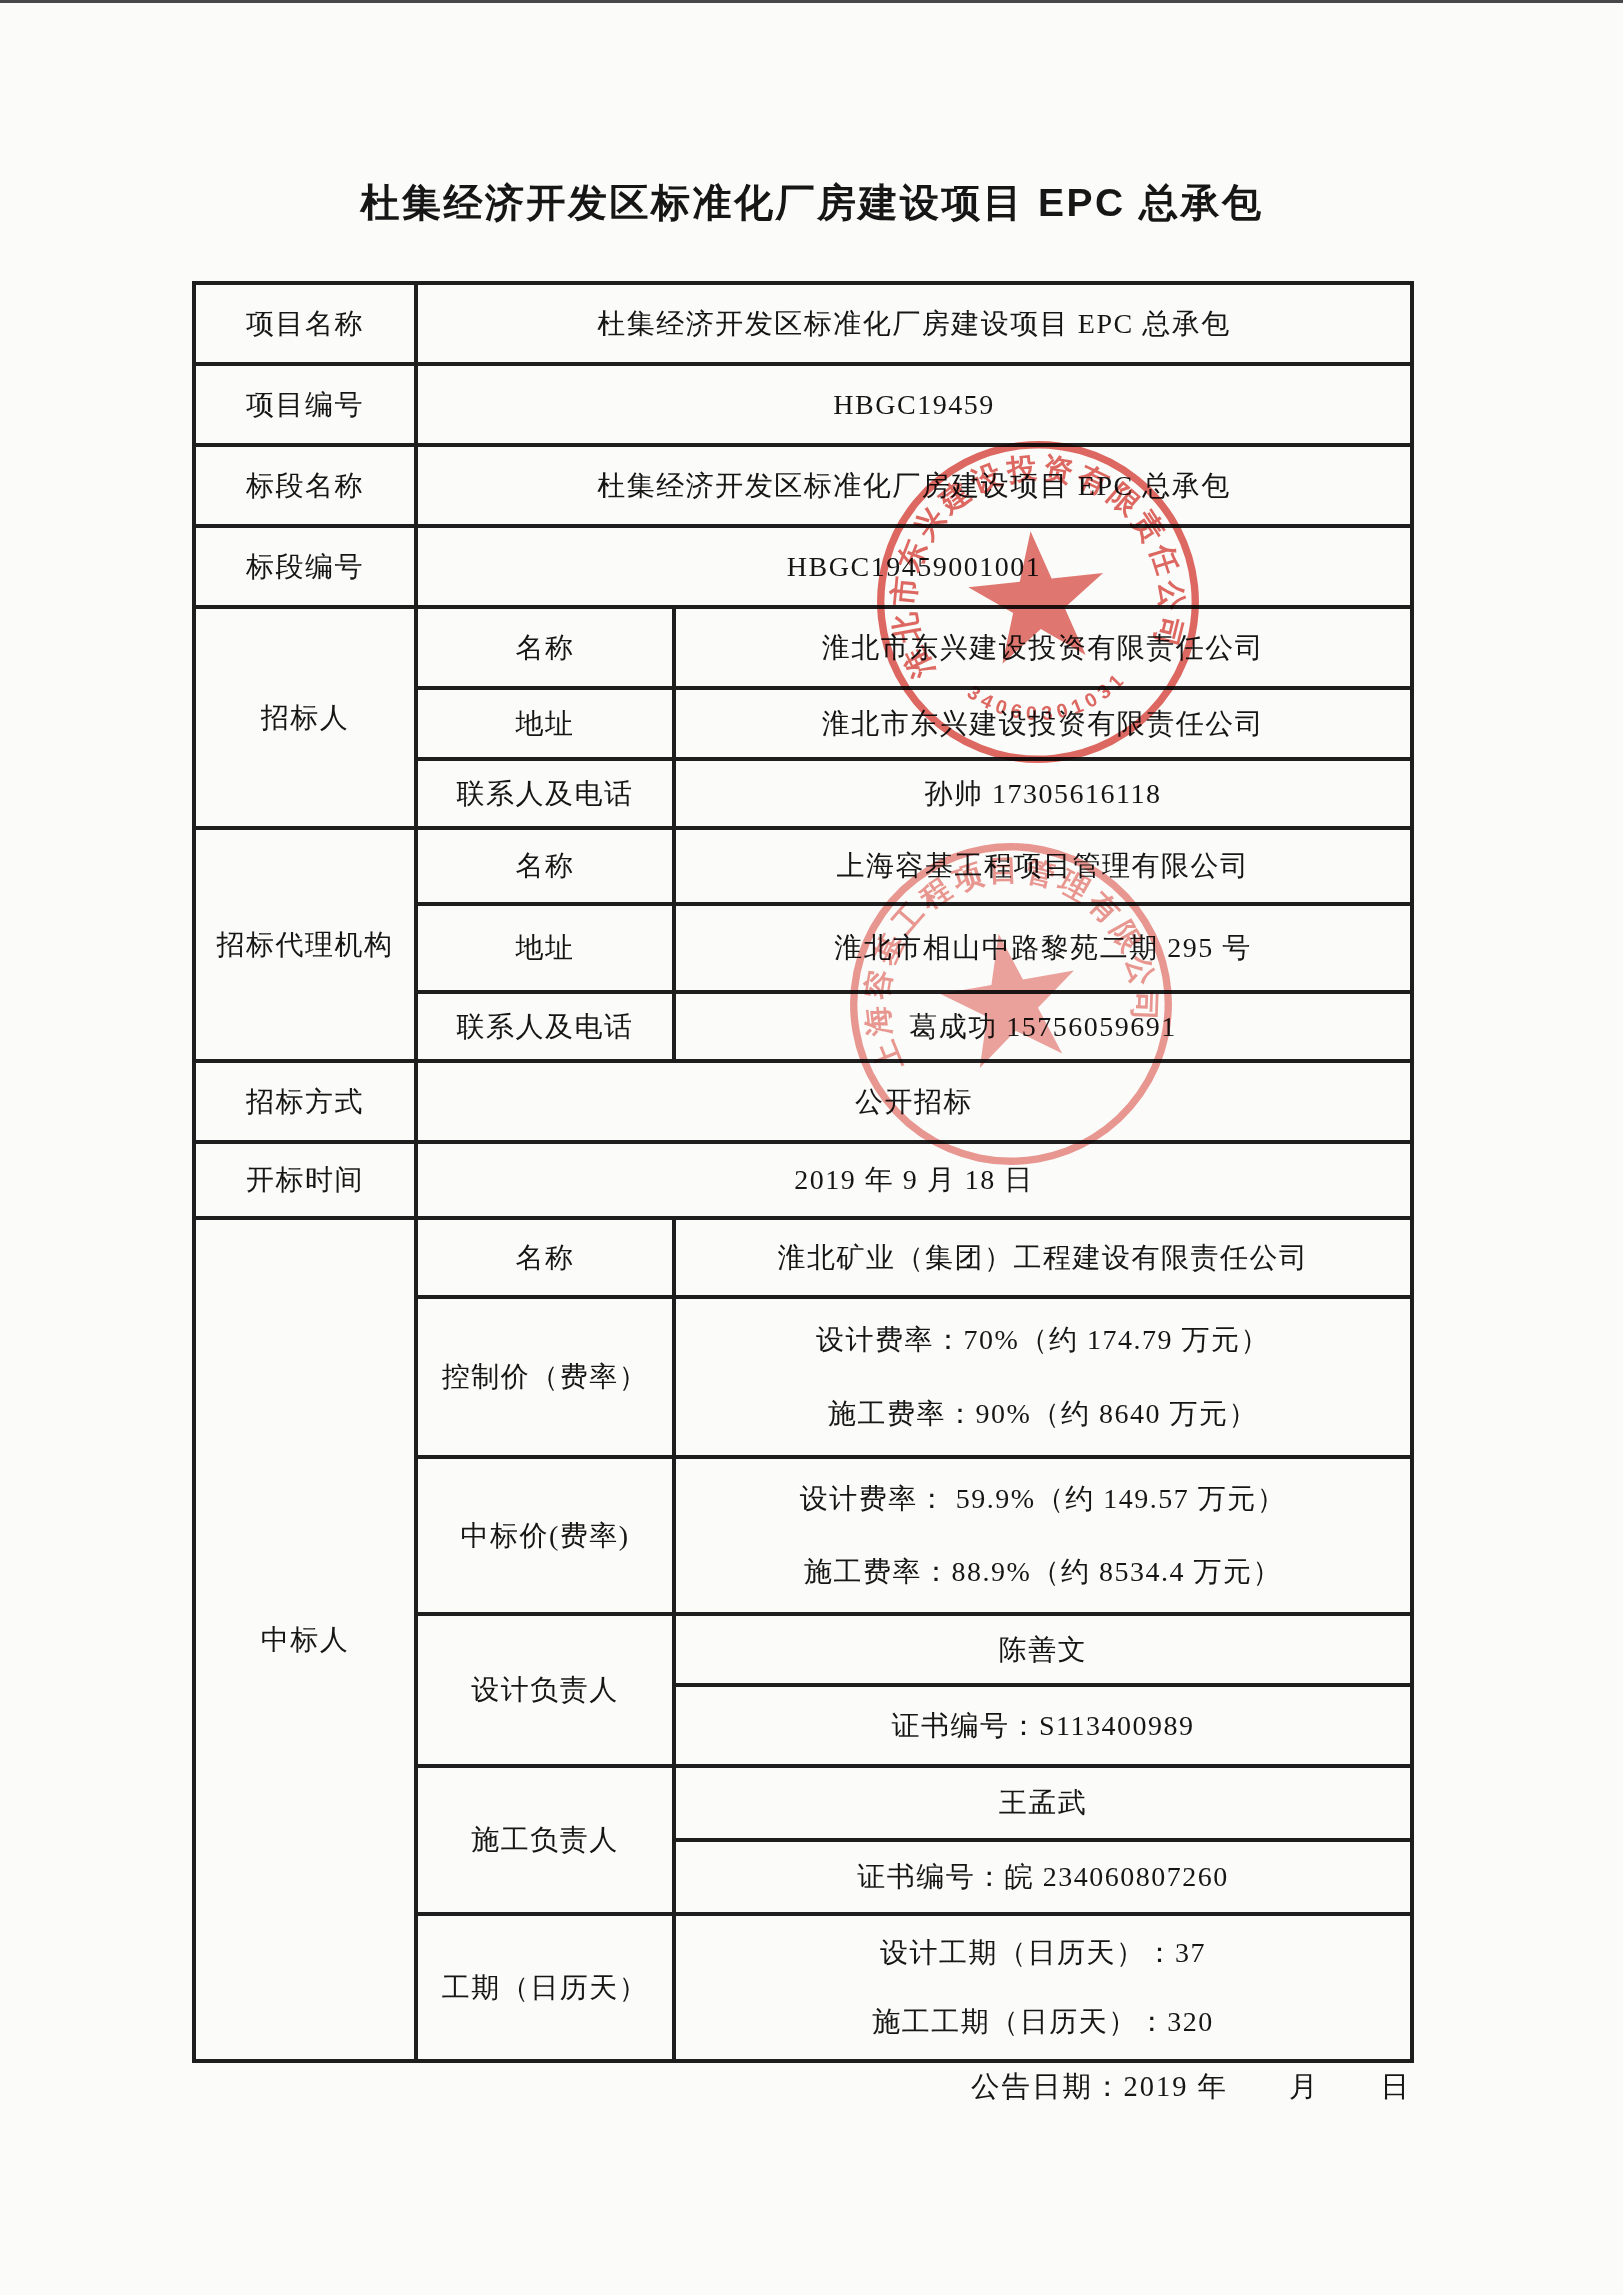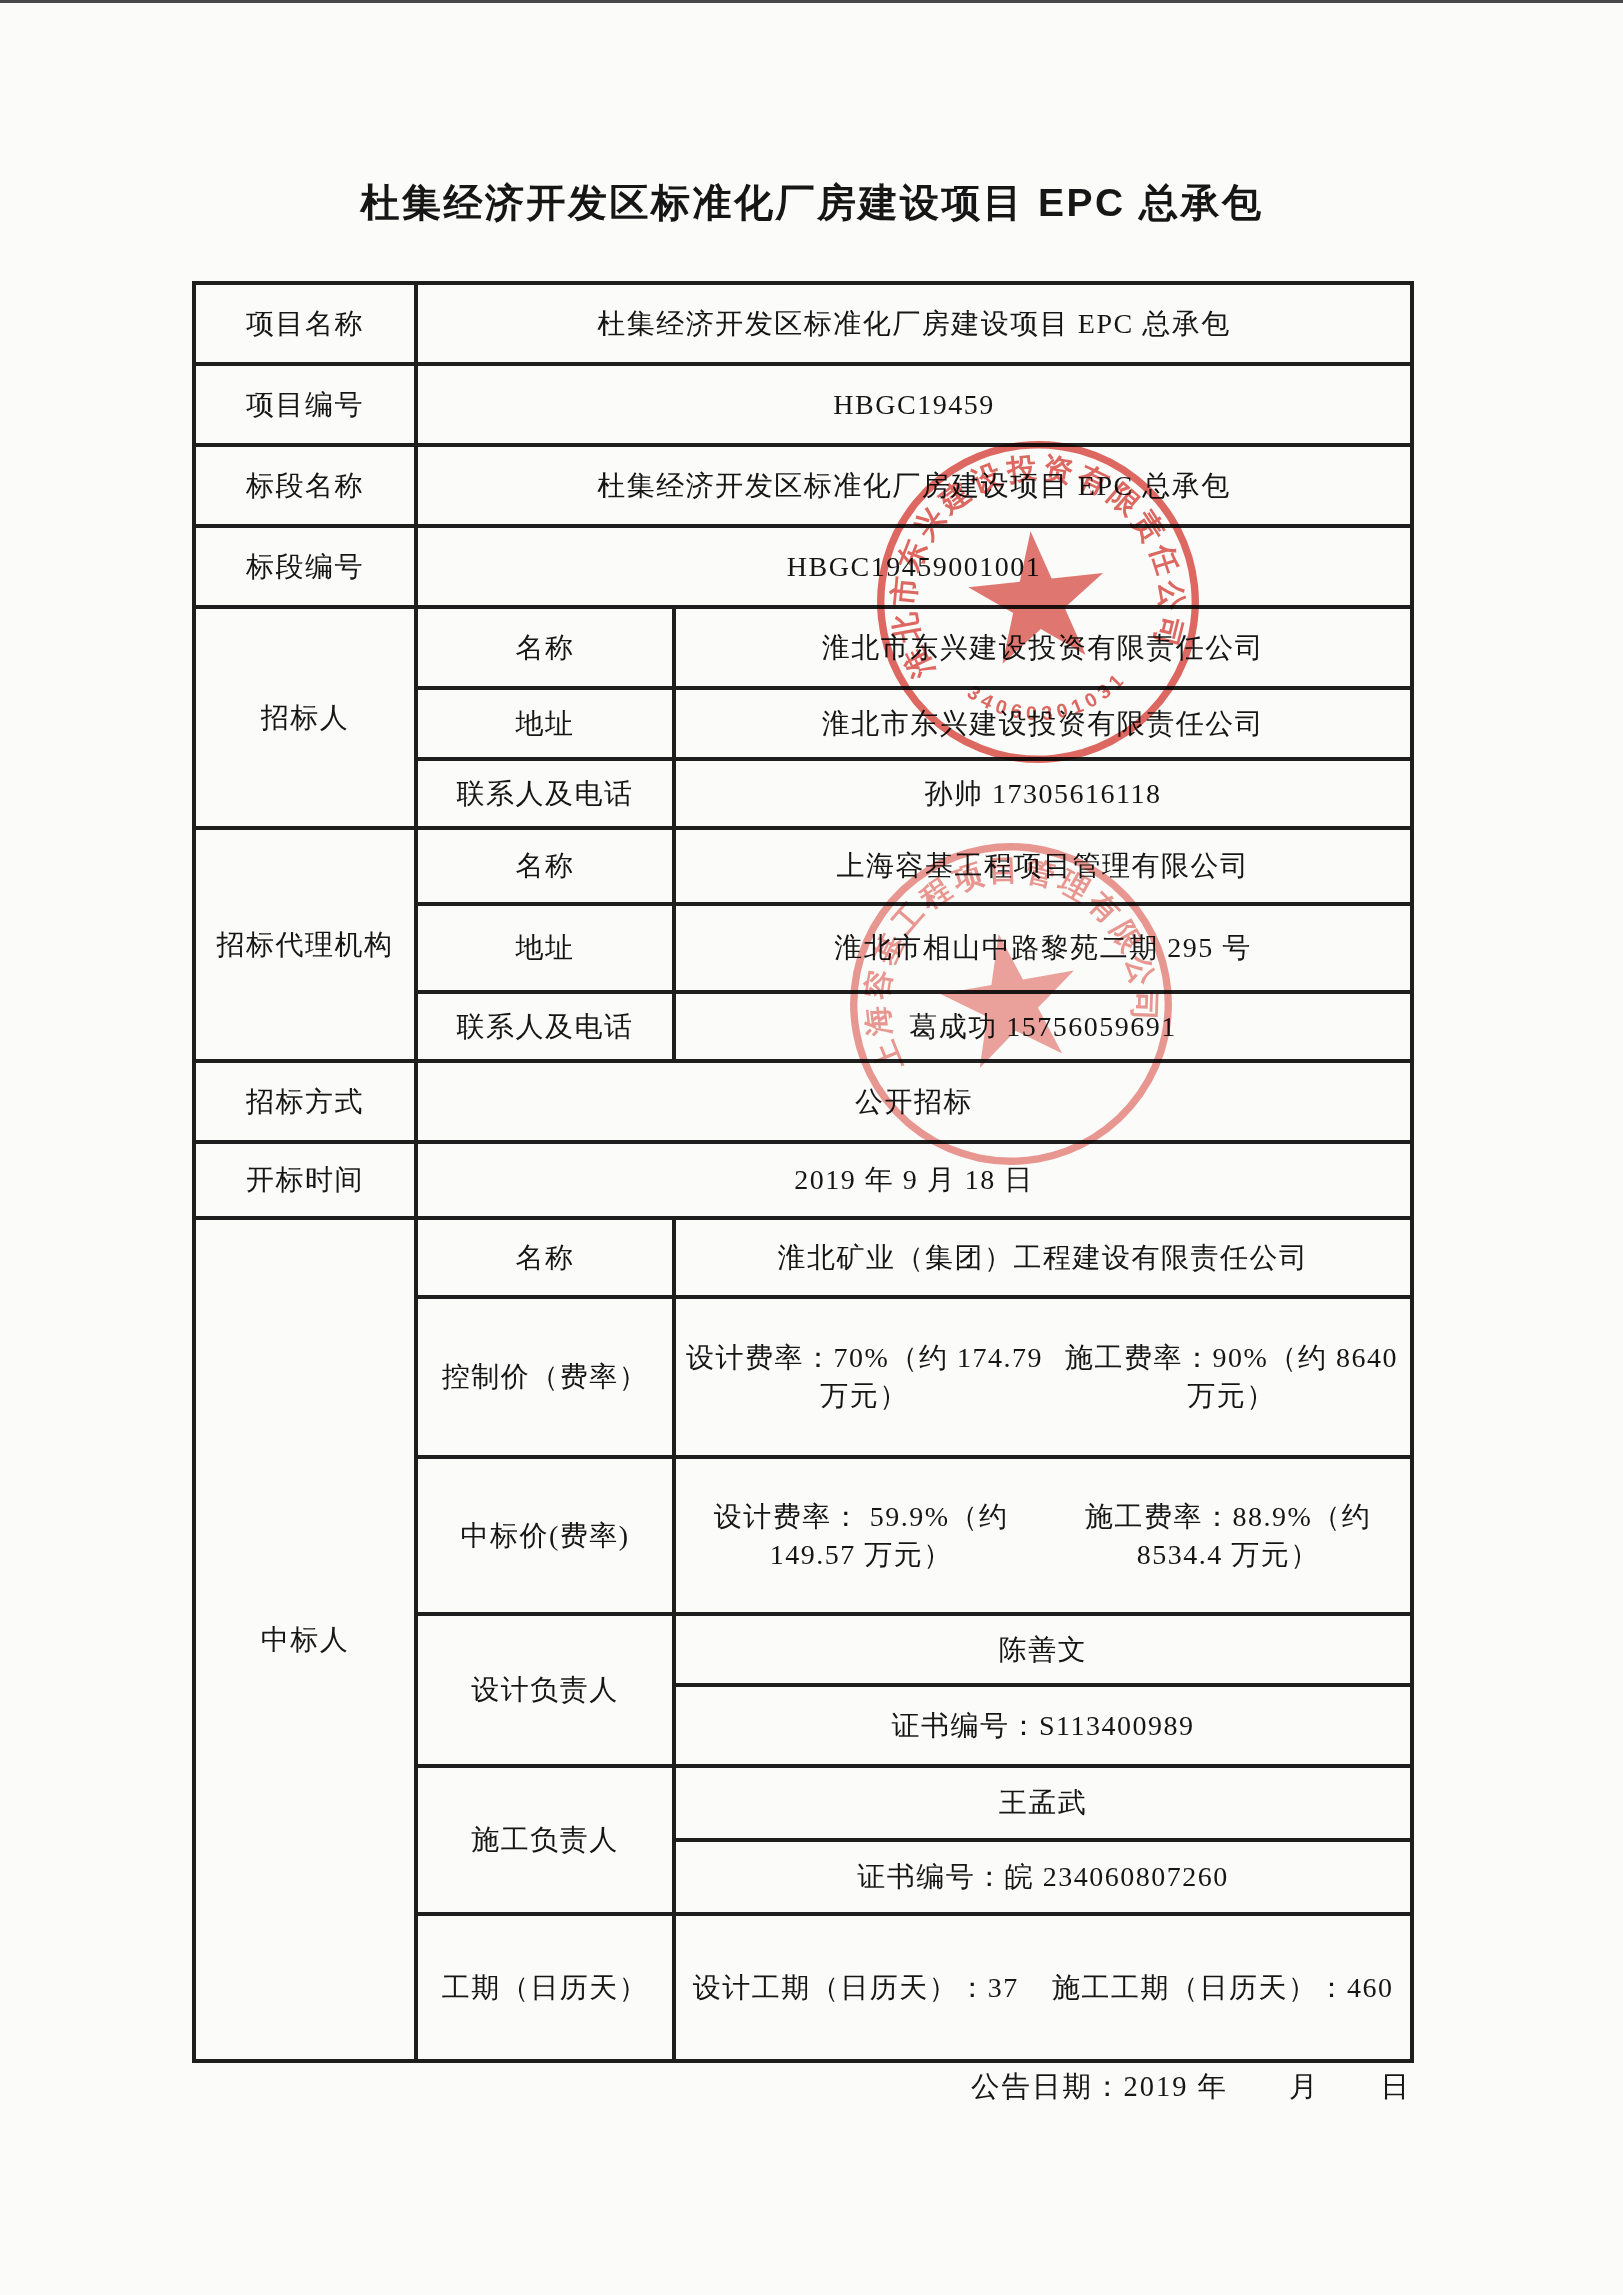--- a/index.html
+++ b/index.html
@@ -22,21 +22,21 @@
     position:absolute;left:192px;top:281px;width:1219px;
     border-collapse:collapse;table-layout:fixed;
   }
   table.doc td{
     border:4.4px solid #1e1e1e;
     text-align:center;vertical-align:middle;
     font-size:28px;letter-spacing:1.5px;padding:0;
     overflow:hidden;
   }
   .dual{
-    display:flex;flex-direction:row;justify-content:space-around;
+    display:flex;flex-direction:column;justify-content:space-around;
     align-items:center;width:100%;
   }
   .footer{
     position:absolute;left:192px;top:2068px;width:1219px;
     text-align:right;font-size:28.5px;letter-spacing:2px;
   }
   .stamp{
     position:absolute;mix-blend-mode:multiply;pointer-events:none;
   }
   #stamp1{left:866px;top:430px;opacity:.8;transform:rotate(-6deg);}
@@ -167,21 +167,21 @@
     </tr>
     <tr style="height:74px">
       <td>证书编号：皖 234060807260</td>
     </tr>
 
     <tr style="height:147px">
       <td>工期（日历天）</td>
       <td>
         <div class="dual" style="height:137px">
           <span>设计工期（日历天）：37</span>
-          <span>施工工期（日历天）：460</span>
+          <span>施工工期（日历天）：320</span>
         </div>
       </td>
     </tr>
   </tbody>
     </table>
 
   <div class="footer">公告日期：2019 年　　月　　日</div>
 
   <svg id="stamp1" class="stamp" width="344" height="344" viewBox="0 0 700 700">
     <defs>

